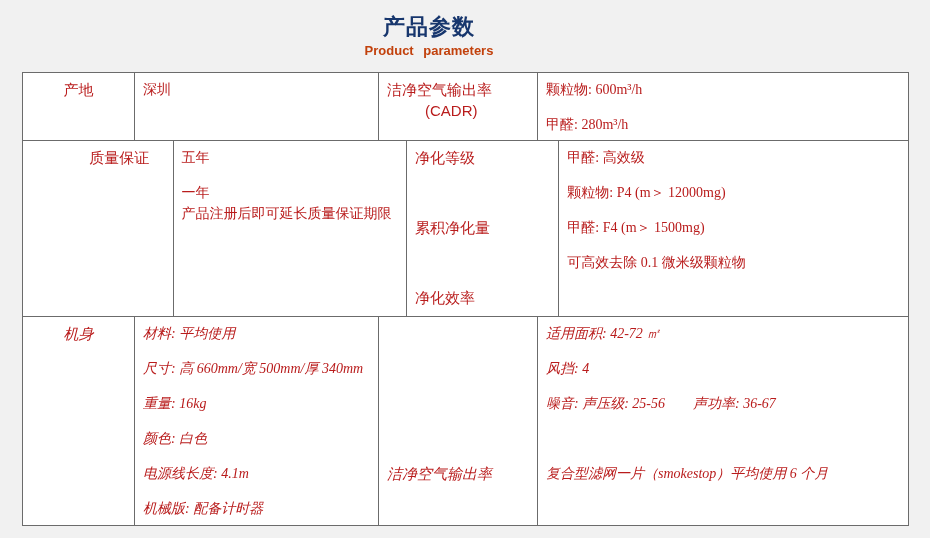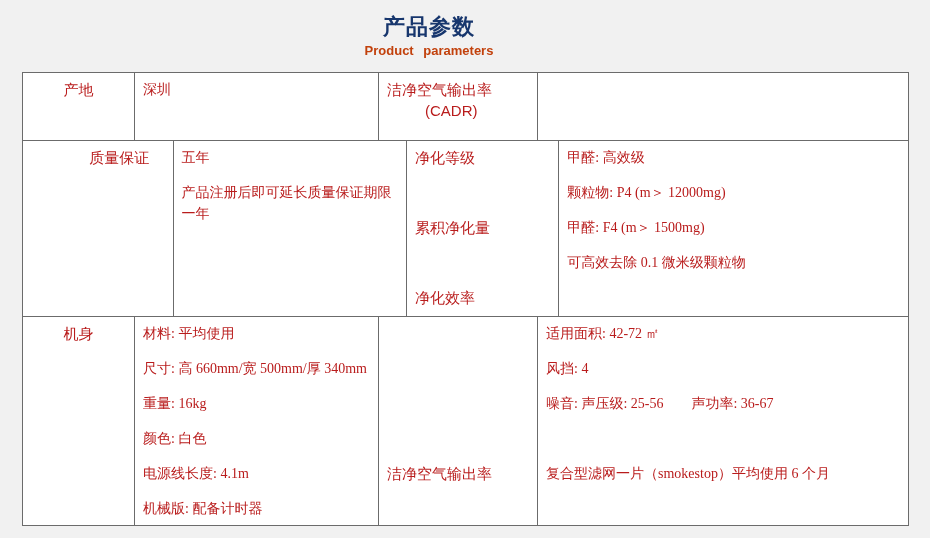--- a/index.html
+++ b/index.html
@@ -58,43 +58,47 @@
 <div class="ptable" id="ptable">
     <div class="trow hasb" style="height: 67px;">
       <div class="tcell c1 hasb"><span class="row-label">产地</span></div>
       <div class="tcell c2 hasb">
         <div class="ln-slot">深圳</div>
       </div>
       <div class="tcell c3 hasb">
         <div class="ln-tight">洁净空气输出率</div>
         <div class="ln-ti">(CADR)</div>
       </div>
+      <div class="tcell c4">
+        <div class="ln-slot">颗粒物: 600m³/h</div>
+        <div class="ln-slot">甲醛: 280m³/h</div>
+      </div>
     </div>
     <div class="trow hasb" style="height: 175px; padding-left: 43px;">
       <div class="tcell c1 hasb"><span class="row-label">质量保证</span></div>
       <div class="tcell c2 hasb">
         <div class="ln-slot">五年</div>
+        <div class="ln-tight">一年</div>
         <div class="ln-tight">产品注册后即可延长质量保证期限</div>
-        <div class="ln-tight">一年</div>
       </div>
       <div class="tcell c3 hasb">
         <div class="ln-slot">净化等级</div>
         <div class="ln-slot"></div>
         <div class="ln-slot">累积净化量</div>
         <div class="ln-slot"></div>
         <div class="ln-slot">净化效率</div>
       </div>
       <div class="tcell c4">
         <div class="ln-slot">甲醛: 高效级</div>
         <div class="ln-slot">颗粒物: P4 (m＞ 12000mg)</div>
         <div class="ln-slot">甲醛: F4 (m＞ 1500mg)</div>
         <div class="ln-slot">可高效去除 0.1 微米级颗粒物</div>
       </div>
     </div>
-    <div class="trow" style="height: 208px;">
+    <div class="trow" style="height: 208px; font-style: italic;">
       <div class="tcell c1 hasb"><span class="row-label">机身</span></div>
       <div class="tcell c2 hasb">
         <div class="ln-slot">材料: 平均使用</div>
         <div class="ln-slot">尺寸: 高 660mm/宽 500mm/厚 340mm</div>
         <div class="ln-slot">重量: 16kg</div>
         <div class="ln-slot">颜色: 白色</div>
         <div class="ln-slot">电源线长度: 4.1m</div>
         <div class="ln-slot">机械版: 配备计时器</div>
       </div>
       <div class="tcell c3 hasb">

